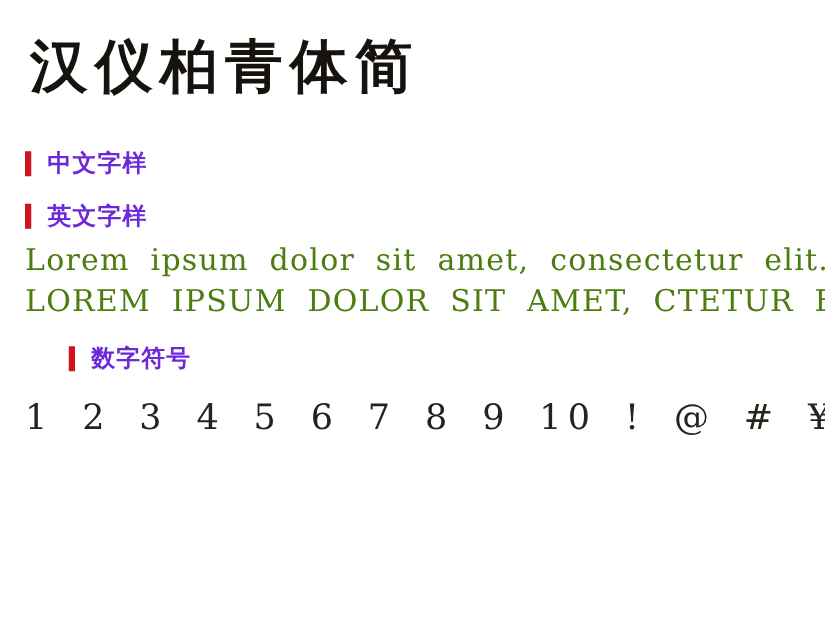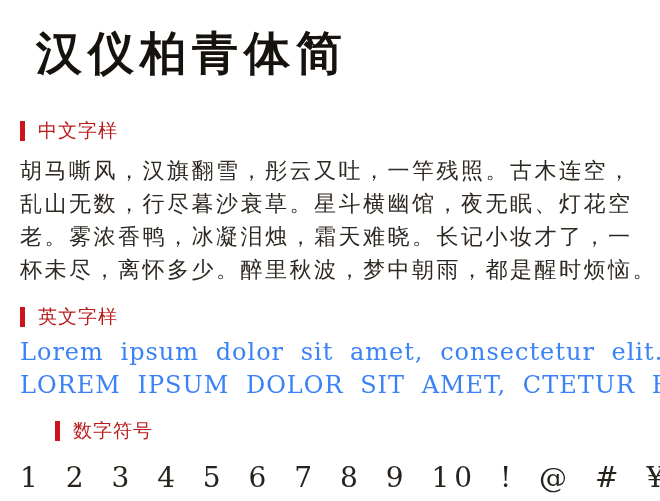--- a/index.html
+++ b/index.html
@@ -10,21 +10,21 @@
     font-family: "Liberation Sans", sans-serif;
   }
   .page {
     position: relative;
     width: 660px; height: 501px;
     padding: 0 12px 0 20px;
     background: #ffffff;
   }
   .title {
     margin-top: 24px;
-    margin-left: 16px;
+    margin-left: 4px;
     font-family: "DejaVu Serif", serif;
     font-weight: 700;
     font-size: 46px;
     line-height: 58px;
     letter-spacing: 6px;
     color: #16120d;
     white-space: nowrap;
   }
   .section-header {
     display: flex;
@@ -37,42 +37,42 @@
   .red-bar {
     width: 5px;
     height: 20px;
     background: #cc1420;
     margin-right: 13px;
     flex: 0 0 auto;
   }
   .section-label {
     font-family: "Liberation Sans", sans-serif;
     font-size: 19px;
-    font-weight: 400;
-    color: #b91c1c;
+    font-weight: 700;
+    color: #6d28d9;
     letter-spacing: 1px;
     white-space: nowrap;
   }
   .sample { color: #2e2822; }
   .chinese-sample {
     margin-top: 12px;
     font-family: "DejaVu Serif", serif;
     font-size: 22px;
     line-height: 33px;
     letter-spacing: 2.5px;
   }
   .chinese-sample .line { white-space: nowrap; }
   .english-sample {
     margin-top: 8px;
     font-family: "DejaVu Serif", serif;
     font-size: 24px;
     line-height: 33px;
     letter-spacing: 1px;
     word-spacing: 8px;
-    color: #3b82f6;
+    color: #4d7c0f;
   }
   .english-sample .line { white-space: nowrap; }
   .numbers-sample {
     margin-top: 18px;
     font-family: "DejaVu Serif", serif;
     font-size: 28px;
     line-height: 36px;
     letter-spacing: 5px;
     word-spacing: 9px;
     color: #27221c;
@@ -83,26 +83,20 @@
 <body>
 
 <div class="page">
 
   <h1 class="title">汉仪柏青体简</h1>
 
   <section class="sec-chinese">
     <div class="section-header">
       <span class="red-bar"></span>
       <span class="section-label">中文字样</span>
-    </div>
-    <div class="sample chinese-sample">
-      <div class="line">胡马嘶风，汉旗翻雪，彤云又吐，一竿残照。古木连空，</div>
-      <div class="line">乱山无数，行尽暮沙衰草。星斗横幽馆，夜无眠、灯花空</div>
-      <div class="line">老。雾浓香鸭，冰凝泪烛，霜天难晓。长记小妆才了，一</div>
-      <div class="line">杯未尽，离怀多少。醉里秋波，梦中朝雨，都是醒时烦恼。</div>
     </div>
   </section>
 
   <section class="sec-english">
     <div class="section-header">
       <span class="red-bar"></span>
       <span class="section-label">英文字样</span>
     </div>
     <div class="sample english-sample">
       <div class="line">Lorem ipsum dolor sit amet, consectetur  elit.</div>

